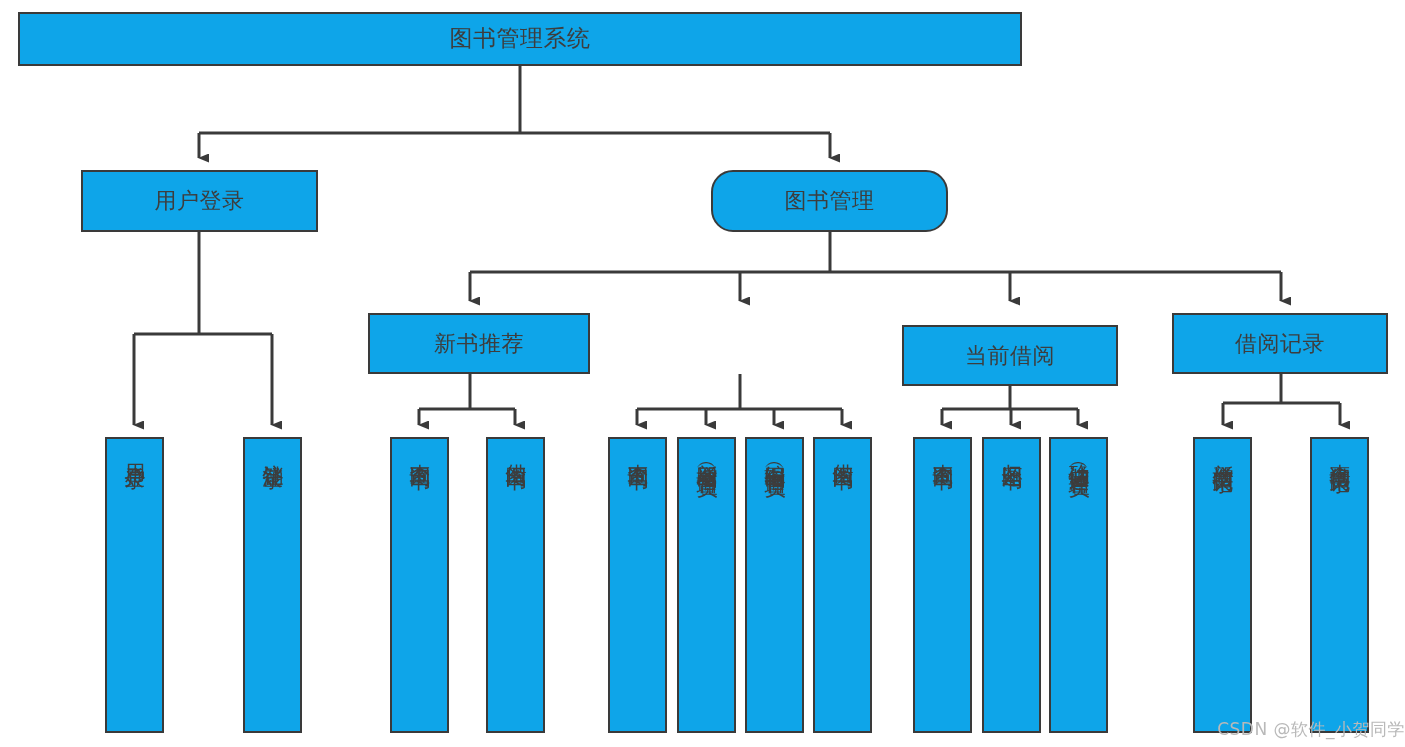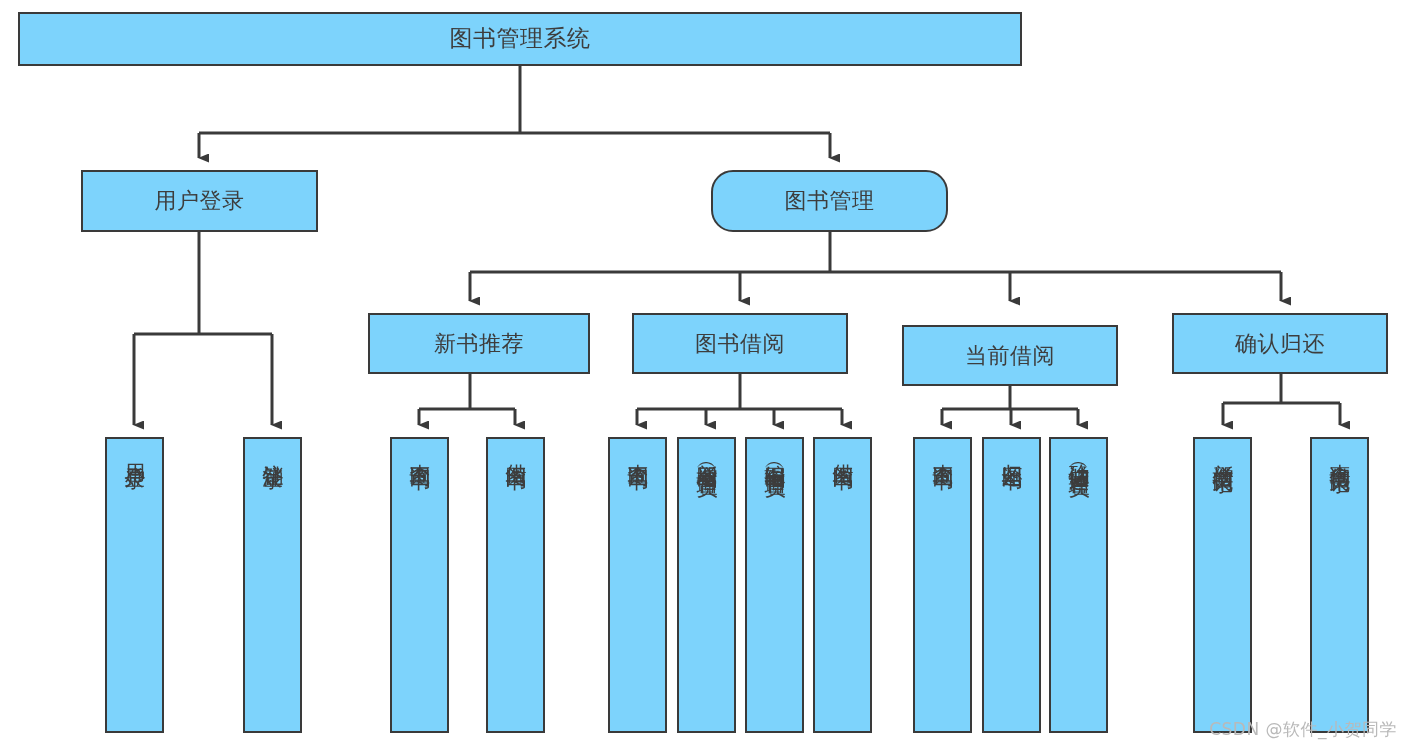--- a/index.html
+++ b/index.html
@@ -23,21 +23,21 @@
     left: 0;
     top: 0;
     width: 1405px;
     height: 747px;
     pointer-events: none;
   }
   .node {
     position: absolute;
     box-sizing: border-box;
     border: 2px solid #3a3a3a;
-    background: #7dd3fc;
+    background: #0ea5e9;
     display: flex;
     align-items: center;
     justify-content: center;
     color: #3d3d3d;
   }
   .node-label {
     display: block;
     text-align: center;
     line-height: 1.18;
     color: #3d3d3d;
@@ -56,21 +56,21 @@
     text-orientation: upright;
     font-size: 21px;
     letter-spacing: 2px;
     line-height: 1;
   }
   .node.root .node-label {
     font-size: 23px;
   }
   #watermark {
     position: absolute;
-    right: 8px;
+    right: 0;
     bottom: 6px;
     font-size: 17px;
     color: #b9b9b9;
     white-space: nowrap;
     letter-spacing: 0.5px;
   }
 </style>
 </head>
 <body>
 
@@ -135,30 +135,27 @@
   </div>
 
   <div class="node horizontal" style="left:711px; top:170px; width:237px; height:62px;border-radius:22px;">
     <span class="node-label">图书管理</span>
   </div>
 
   <div class="node horizontal" style="left:368px; top:313px; width:222px; height:61px;">
     <span class="node-label">新书推荐</span>
   </div>
 
-  <div class="node horizontal" style="left:632px; top:313px; width:216px; height:61px;">
-    <span class="node-label">图书借阅</span>
-  </div>
 
   <div class="node horizontal" style="left:902px; top:313px; width:216px; height:61px;margin-top:12px;">
     <span class="node-label">当前借阅</span>
   </div>
 
   <div class="node horizontal" style="left:1172px; top:313px; width:216px; height:61px;">
-    <span class="node-label">确认归还</span>
+    <span class="node-label">借阅记录</span>
   </div>
 
   <div class="node vertical" style="left:105px; top:437px; width:59px; height:296px;">
     <span class="node-label">用户登录</span>
   </div>
 
   <div class="node vertical" style="left:243px; top:437px; width:59px; height:296px;">
     <span class="node-label">注销登录</span>
   </div>
 

